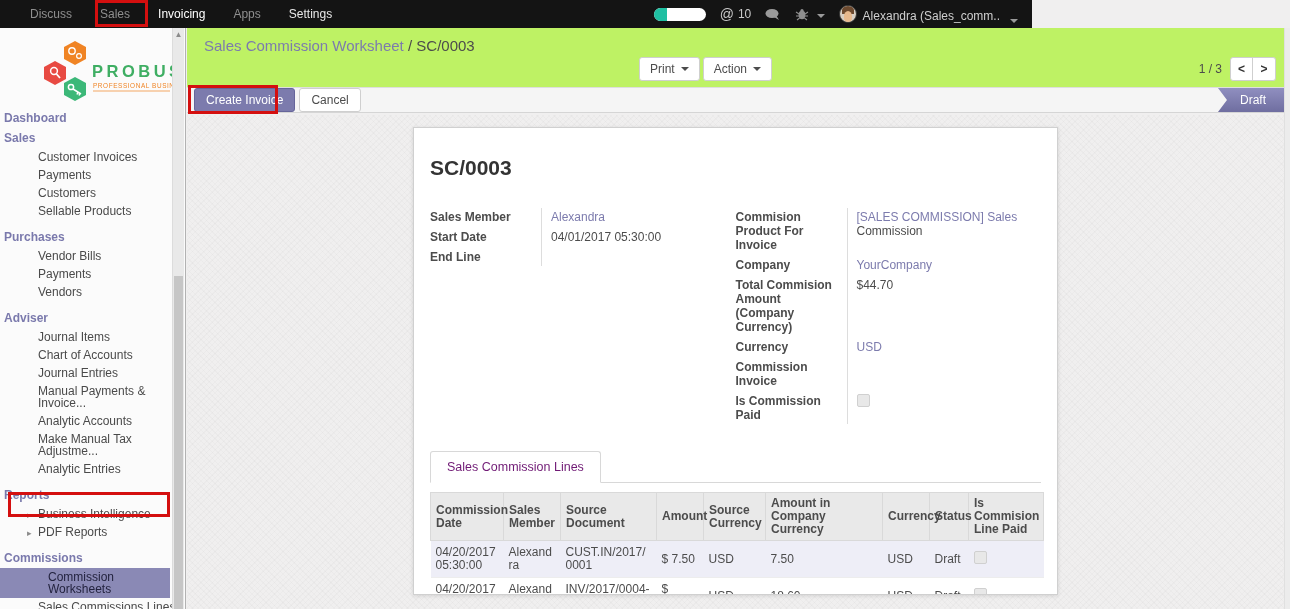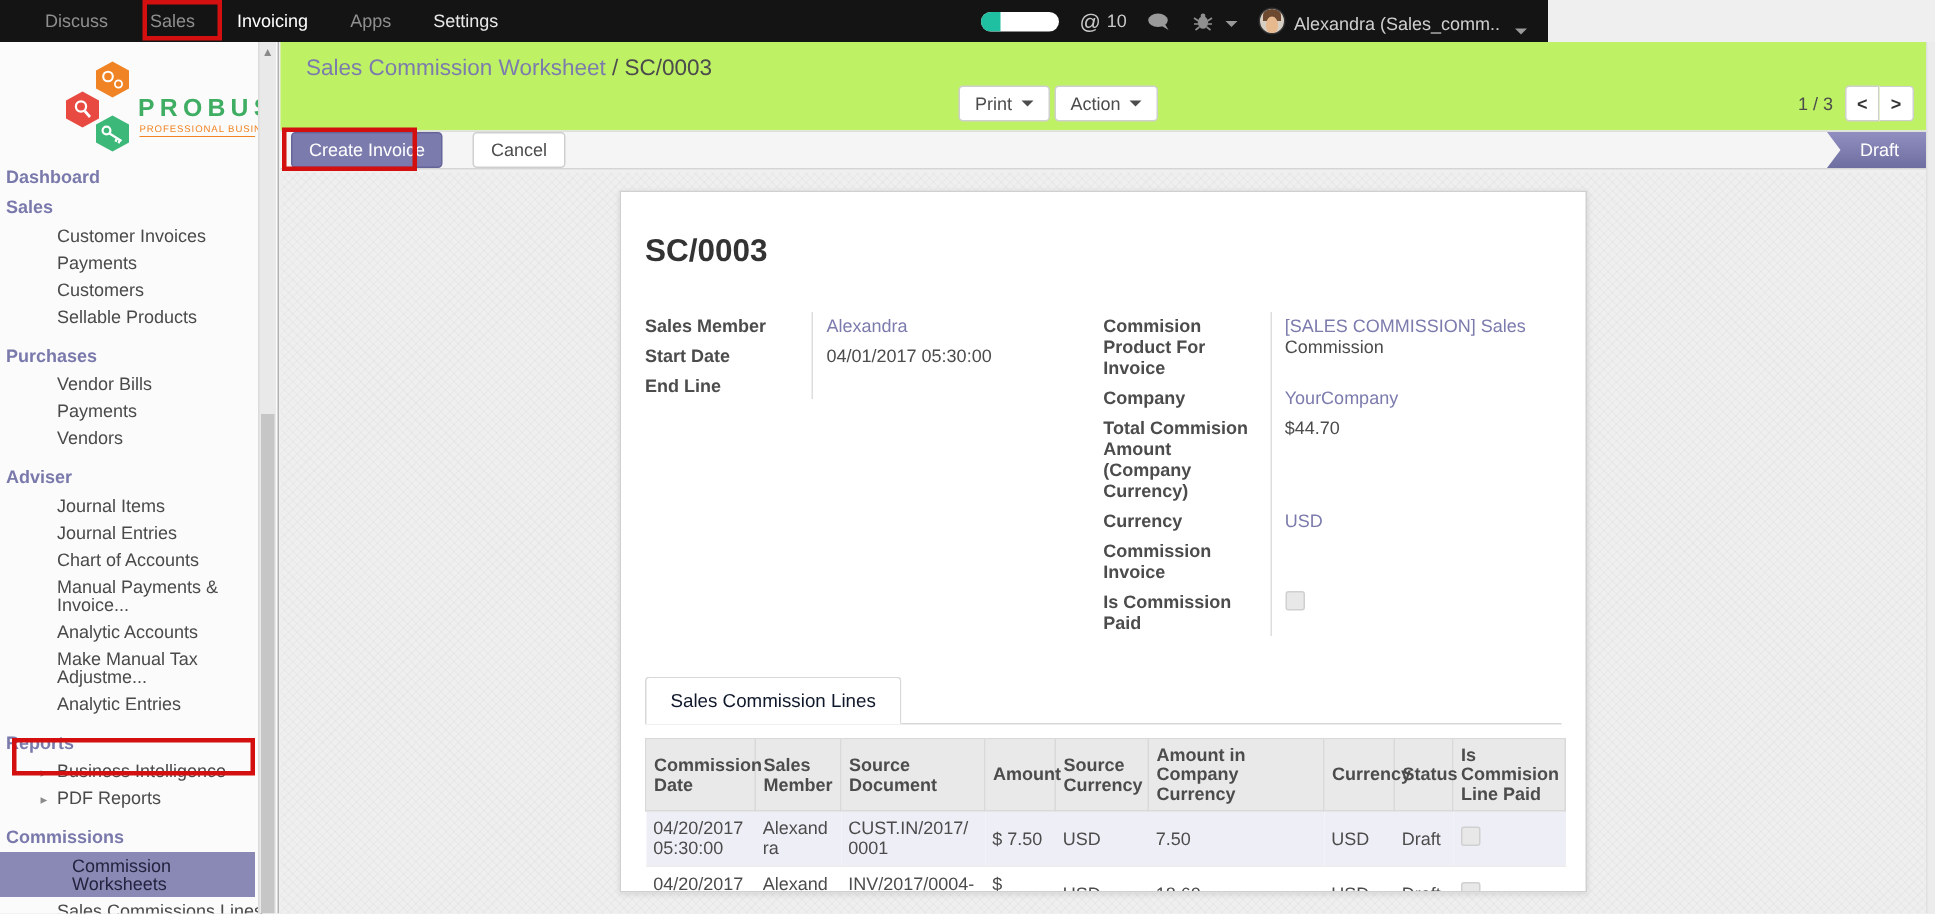--- a/index.html
+++ b/index.html
@@ -48,21 +48,21 @@
   .btn-dd { background:#fff; border:1px solid #cfcfcf; border-radius:3px; padding:4px 10px; font-size:12px; color:#4c4c4c; cursor:pointer; display:flex; align-items:center; }
   .caret-dn { display:inline-block; width:0; height:0; border-left:4px solid transparent; border-right:4px solid transparent; border-top:4px solid #4c4c4c; margin-left:6px; }
   .pager { position:absolute; right:8px; top:29px; display:flex; align-items:center; gap:8px; }
   .pager-count { font-size:12px; color:#4c4c4c; }
   .pager-btns { display:flex; }
   .pager-btn { width:23px; height:24px; background:#fff; border:1px solid #cfcfcf; display:flex; align-items:center; justify-content:center; font-weight:bold; font-size:12px; color:#333; cursor:pointer; }
   .pager-btn.prev { border-radius:3px 0 0 3px; }
   .pager-btn.next { border-radius:0 3px 3px 0; border-left:none; }
 
   .statusbar { height:26px; background:#f5f5f5; border-top:1px solid #dedede; border-bottom:1px solid #d5d5d5; display:flex; align-items:center; padding-left:7px; position:relative; }
-  .btn-primary { background:#7c7bad; border:1px solid #66659a; color:#fff; border-radius:3px; padding:4px 11px; font-size:12px; cursor:pointer; margin-right:20px; }
+  .btn-primary { background:#7c7bad; border:1px solid #66659a; color:#fff; border-radius:3px; padding:4px 11px; font-size:12px; cursor:pointer; margin-right:4px; }
   .btn-default { background:#fff; border:1px solid #cfcfcf; color:#4c4c4c; border-radius:3px; padding:4px 11px; font-size:12px; cursor:pointer; }
   .status-badge { position:absolute; right:0; top:0; bottom:0; background:linear-gradient(#908fc0,#6f6ea0); color:#fff; font-size:12px; display:flex; align-items:center; padding:0 18px 0 22px; clip-path:polygon(0 0,100% 0,100% 100%,0 100%,9px 50%); cursor:pointer; }
 
   .content { position:absolute; top:87px; left:0; right:0; bottom:0;
     background-color:#f0efef;
     background-image:repeating-linear-gradient(45deg, rgba(0,0,0,0.02) 0 1px, transparent 1px 4px),
                      repeating-linear-gradient(-45deg, rgba(0,0,0,0.02) 0 1px, transparent 1px 4px);
     overflow:hidden; }
   .sheet { width:645px; height:468px; margin:12px auto 0; background:#fff; border:1px solid #d0d0d0; box-shadow:0 1px 4px rgba(0,0,0,0.12); padding:16px 16px 0; overflow:hidden; }
   .sheet-title { font-size:21px; font-weight:bold; color:#333; margin:12px 0 28px; }
@@ -71,21 +71,21 @@
   .fgroup { width:50%; }
   .frow { display:flex; }
   .flabel { width:112px; font-weight:bold; color:#4c4c4c; border-right:1px solid #ddd; padding:2px 8px 2px 0; line-height:14px; }
   .fvalue { flex:1; padding:2px 0 2px 9px; line-height:14px; color:#4c4c4c; }
   .flink { color:#7c7bad; cursor:pointer; }
   .frow + .frow .flabel, .frow + .frow .fvalue { padding-top:4px; }
   .checkbox { display:inline-block; width:13px; height:13px; background:#e8e8e8; border:1px solid #d0d0d0; border-radius:2px; }
 
   .notebook { margin-top:26px; }
   .tabs { border-bottom:1px solid #d8d8d8; padding-left:0; }
-  .tab { display:inline-block; background:#fff; border:1px solid #d8d8d8; border-bottom:1px solid #fff; border-radius:3px 3px 0 0; padding:8px 16px; font-size:12.5px; color:#0f172a; position:relative; top:1px; cursor:pointer; }
+  .tab { display:inline-block; background:#fff; border:1px solid #d8d8d8; border-bottom:1px solid #fff; border-radius:3px 3px 0 0; padding:8px 16px; font-size:12.5px; color:#701a75; position:relative; top:1px; cursor:pointer; }
 
   table.lines { width:100%; border-collapse:collapse; margin-top:9px; table-layout:fixed; font-size:12px; }
   table.lines th { background:#e9e9e9; border:1px solid #d9d9d9; padding:4px 5px; text-align:left; font-weight:bold; color:#4c4c4c; line-height:13px; }
   table.lines td { padding:5px 5px; color:#4c4c4c; line-height:13px; vertical-align:middle; word-wrap:break-word; }
   table.lines tbody tr.odd { background:#eeeef7; }
   table.lines tbody tr { border-bottom:1px solid #ededed; }
   td.num, th.num { text-align:left; }
 
   
   .annot { position:absolute; border:3px solid #d40f0f; z-index:100; pointer-events:none; }
@@ -160,22 +160,22 @@
     <div class="m-item">Customer Invoices</div>
     <div class="m-item">Payments</div>
     <div class="m-item">Customers</div>
     <div class="m-item">Sellable Products</div>
     <div class="m-header gap">Purchases</div>
     <div class="m-item">Vendor Bills</div>
     <div class="m-item">Payments</div>
     <div class="m-item">Vendors</div>
     <div class="m-header gap">Adviser</div>
     <div class="m-item">Journal Items</div>
+    <div class="m-item">Chart of Accounts</div>
     <div class="m-item">Journal Entries</div>
-    <div class="m-item">Chart of Accounts</div>
     <div class="m-item">Manual Payments &amp; Invoice...</div>
     <div class="m-item">Analytic Accounts</div>
     <div class="m-item">Make Manual Tax Adjustme...</div>
     <div class="m-item">Analytic Entries</div>
     <div class="m-header gap">Reports</div>
     <div class="m-item"><span class="tri">▸</span><span>Business Intelligence</span></div>
     <div class="m-item"><span class="tri">▸</span><span>PDF Reports</span></div>
     <div class="m-header gap">Commissions</div>
     <div class="m-item selected">Commission Worksheets</div>
     <div class="m-item">Sales Commissions Lines</div>

